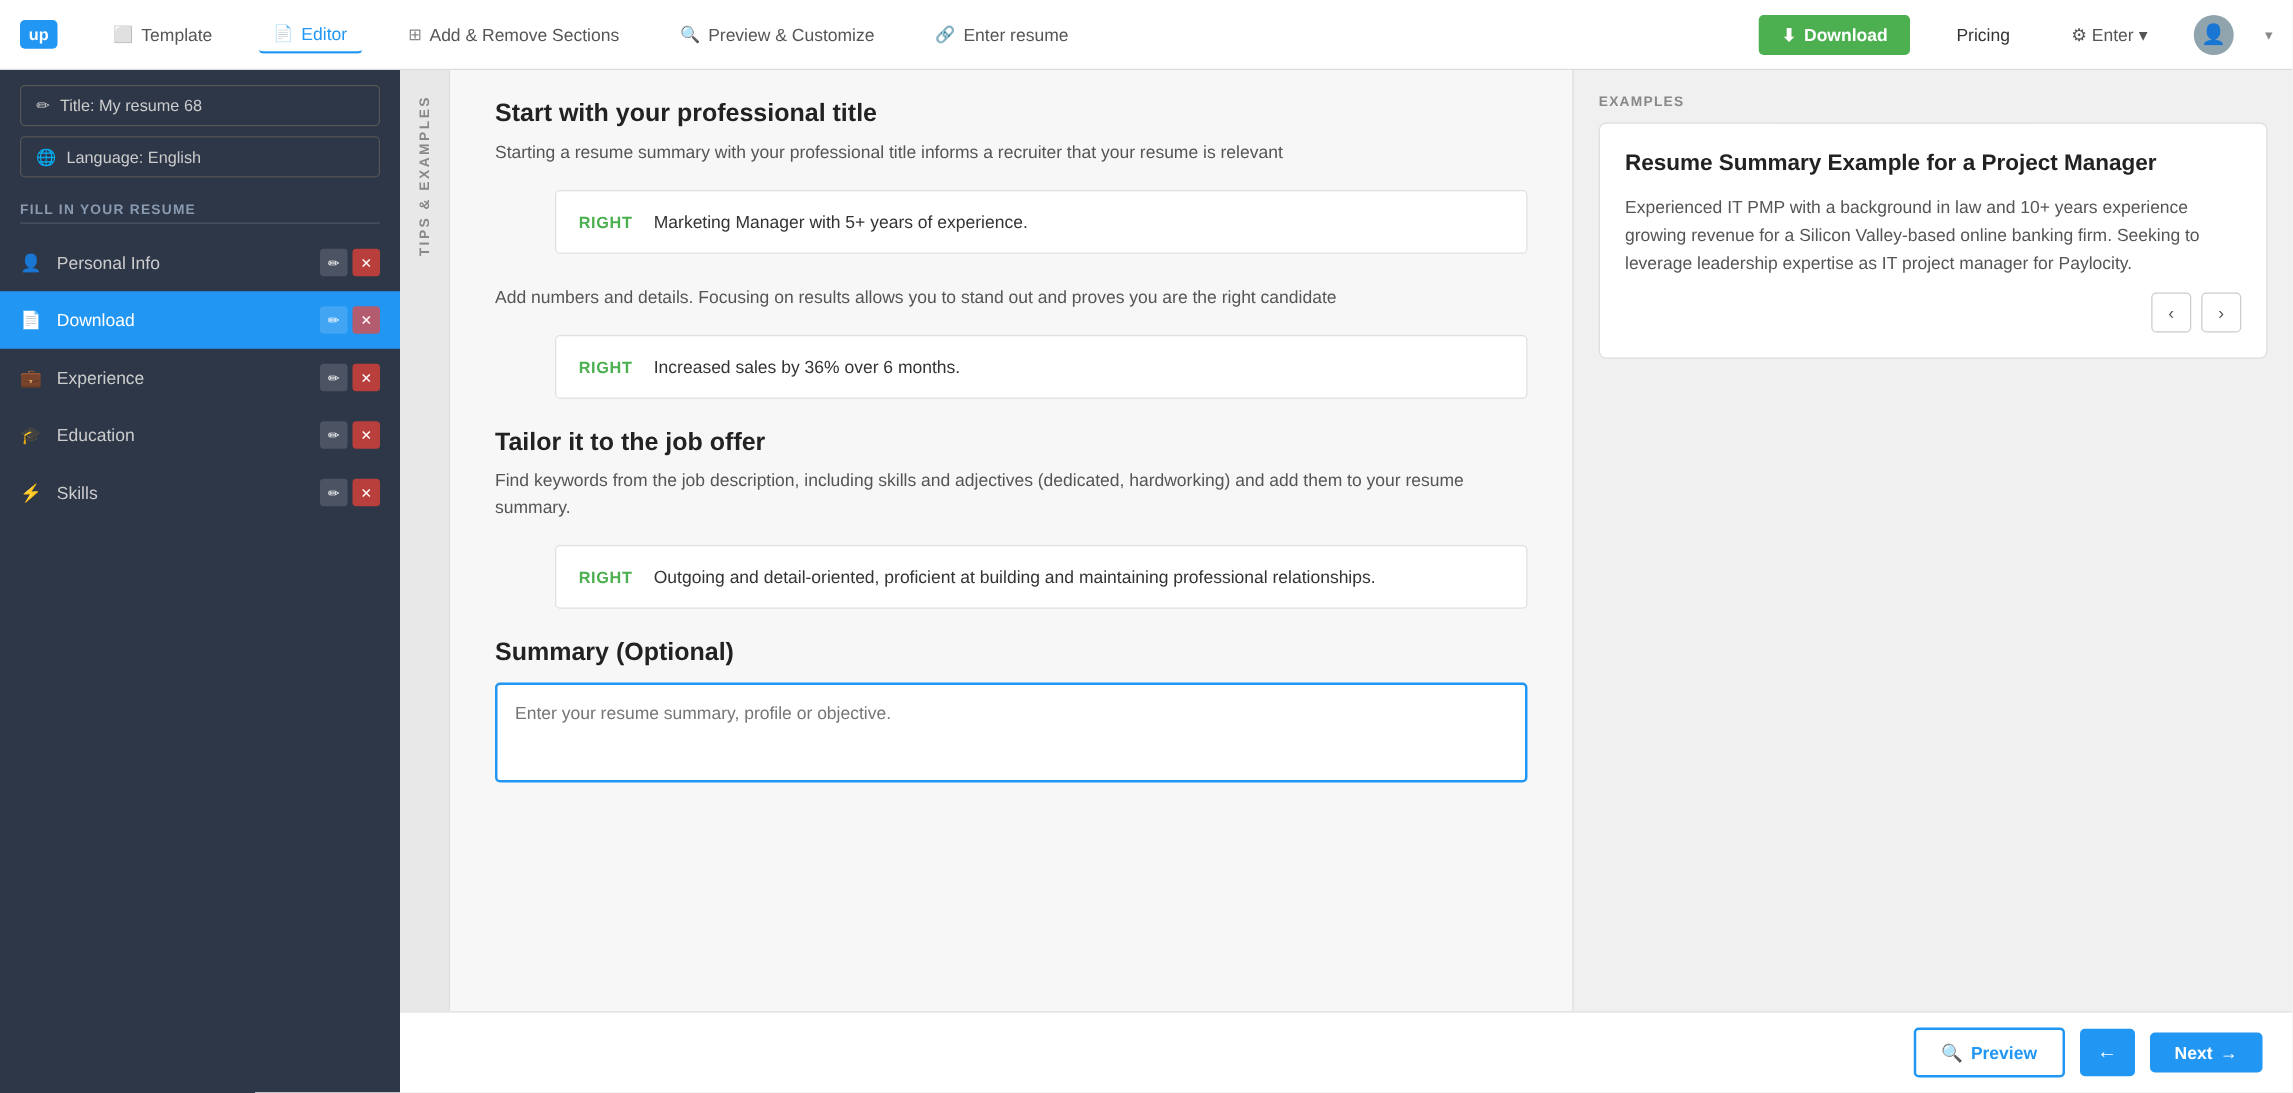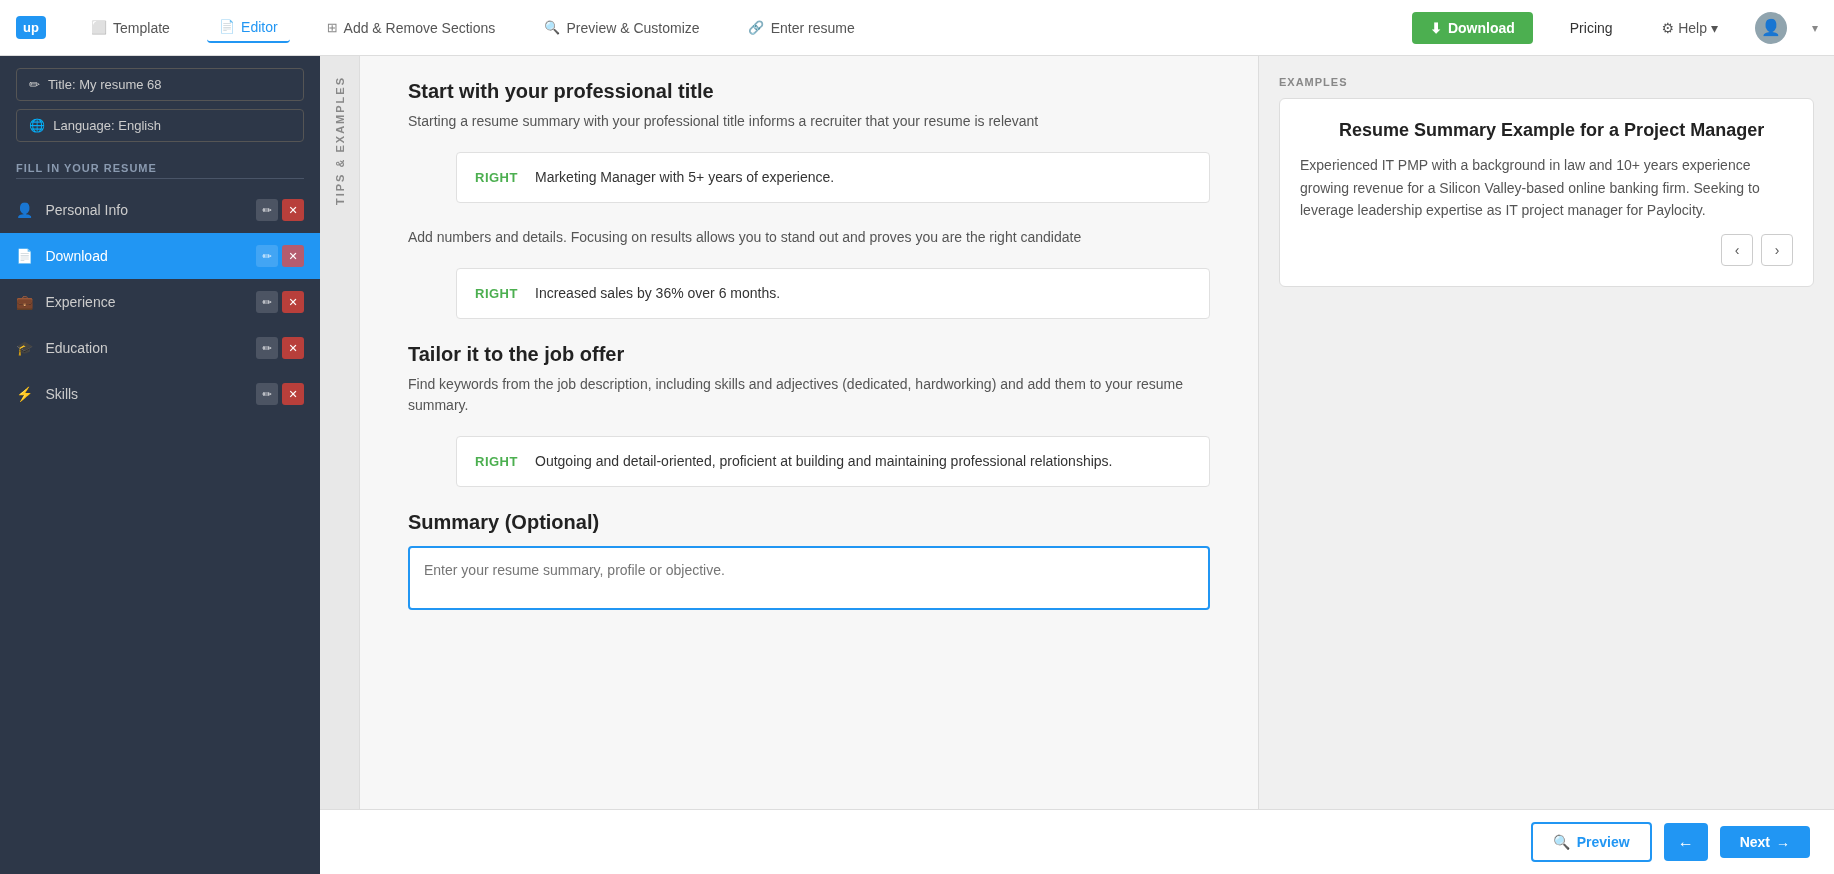--- a/index.html
+++ b/index.html
@@ -93,36 +93,36 @@
     }
     .example-text { color: #333; font-size: 14px; line-height: 1.5; }
 
     
     .examples-panel {
       width: 576px; flex-shrink: 0; background: #f0f0f0; border-left: 1px solid #ddd;
       padding: 20px; overflow-y: auto;
     }
     .examples-label { font-size: 11px; font-weight: 700; color: #888; letter-spacing: 1px; text-transform: uppercase; margin-bottom: 10px; }
     .example-card { background: #fff; border: 1px solid #ddd; border-radius: 6px; padding: 20px; margin-bottom: 16px; }
-    .example-card-title { font-size: 18px; font-weight: 700; color: #222; margin-bottom: 12px; line-height: 1.3; margin-left: 39px; }
+    .example-card-title { font-size: 18px; font-weight: 700; color: #222; margin-bottom: 12px; line-height: 1.3; }
     .example-card-body { font-size: 14px; color: #555; line-height: 1.6; }
     .example-nav { display: flex; justify-content: flex-end; gap: 8px; margin-top: 12px; }
     .example-nav-btn {
       width: 32px; height: 32px; border: 1px solid #ccc; background: #fff;
       border-radius: 4px; cursor: pointer; display: flex; align-items: center;
       justify-content: center; font-size: 14px; color: #555;
     }
     .optional-title { font-size: 20px; font-weight: 700; color: #222; margin-bottom: 12px; }
     .summary-textarea-container {
       border: 2px solid #2196f3; border-radius: 4px; background: #fff;
       min-height: 60px; display: flex; align-items: flex-start;
     }
     .summary-textarea {
       flex: 1; border: none; outline: none; padding: 14px; font-size: 14px;
-      color: #999; resize: none; height: 60px; background: transparent;
+      color: #999; resize: none; height: 76px; background: transparent;
       font-family: inherit;
     }
 
     
     .bottom-bar {
       display: flex; align-items: center; justify-content: flex-end;
       padding: 12px 24px; background: #fff; border-top: 1px solid #ddd;
       gap: 12px; flex-shrink: 0;
     }
     .preview-btn {
@@ -166,21 +166,21 @@
     <span>Enter resume</span>
   </div>
   <div class="nav-spacer"></div>
   <button class="download-btn">
     <span>⬇</span>
     <span>Download</span>
   </button>
   <span class="pricing-link">Pricing</span>
   <span class="help-link">
     <span>⚙</span>
-    <span>Help</span>
+    <span>Enter</span>
     <span>▾</span>
   </span>
   <div class="avatar">
     <span style="color:#fff;font-size:16px;">👤</span>
   </div>
   <span style="font-size:12px;color:#888;">▾</span>
 </nav>
 
 <div class="main-layout">
 
@@ -240,21 +240,21 @@
     </div>
   </aside>
 
   <div style="flex:1; display:flex; flex-direction:column; overflow:hidden;">
     <div class="content-area">
 
       <div class="tips-panel">
         <span class="tips-text">TIPS &amp; EXAMPLES</span>
       </div>
 
-      <div style="flex:1; overflow-y:auto; padding: 24px 48px;">
+      <div style="flex:1; overflow-y:auto; padding: 24px 36px;">
 
         <div>
           <div class="section-heading">Start with your professional title</div>
           <div class="section-desc">Starting a resume summary with your professional title informs a recruiter that your resume is relevant</div>
           <div class="example-box">
             <span class="right-badge">RIGHT</span>
             <span class="example-text">Marketing Manager with 5+ years of experience.</span>
           </div>
         </div>
 

